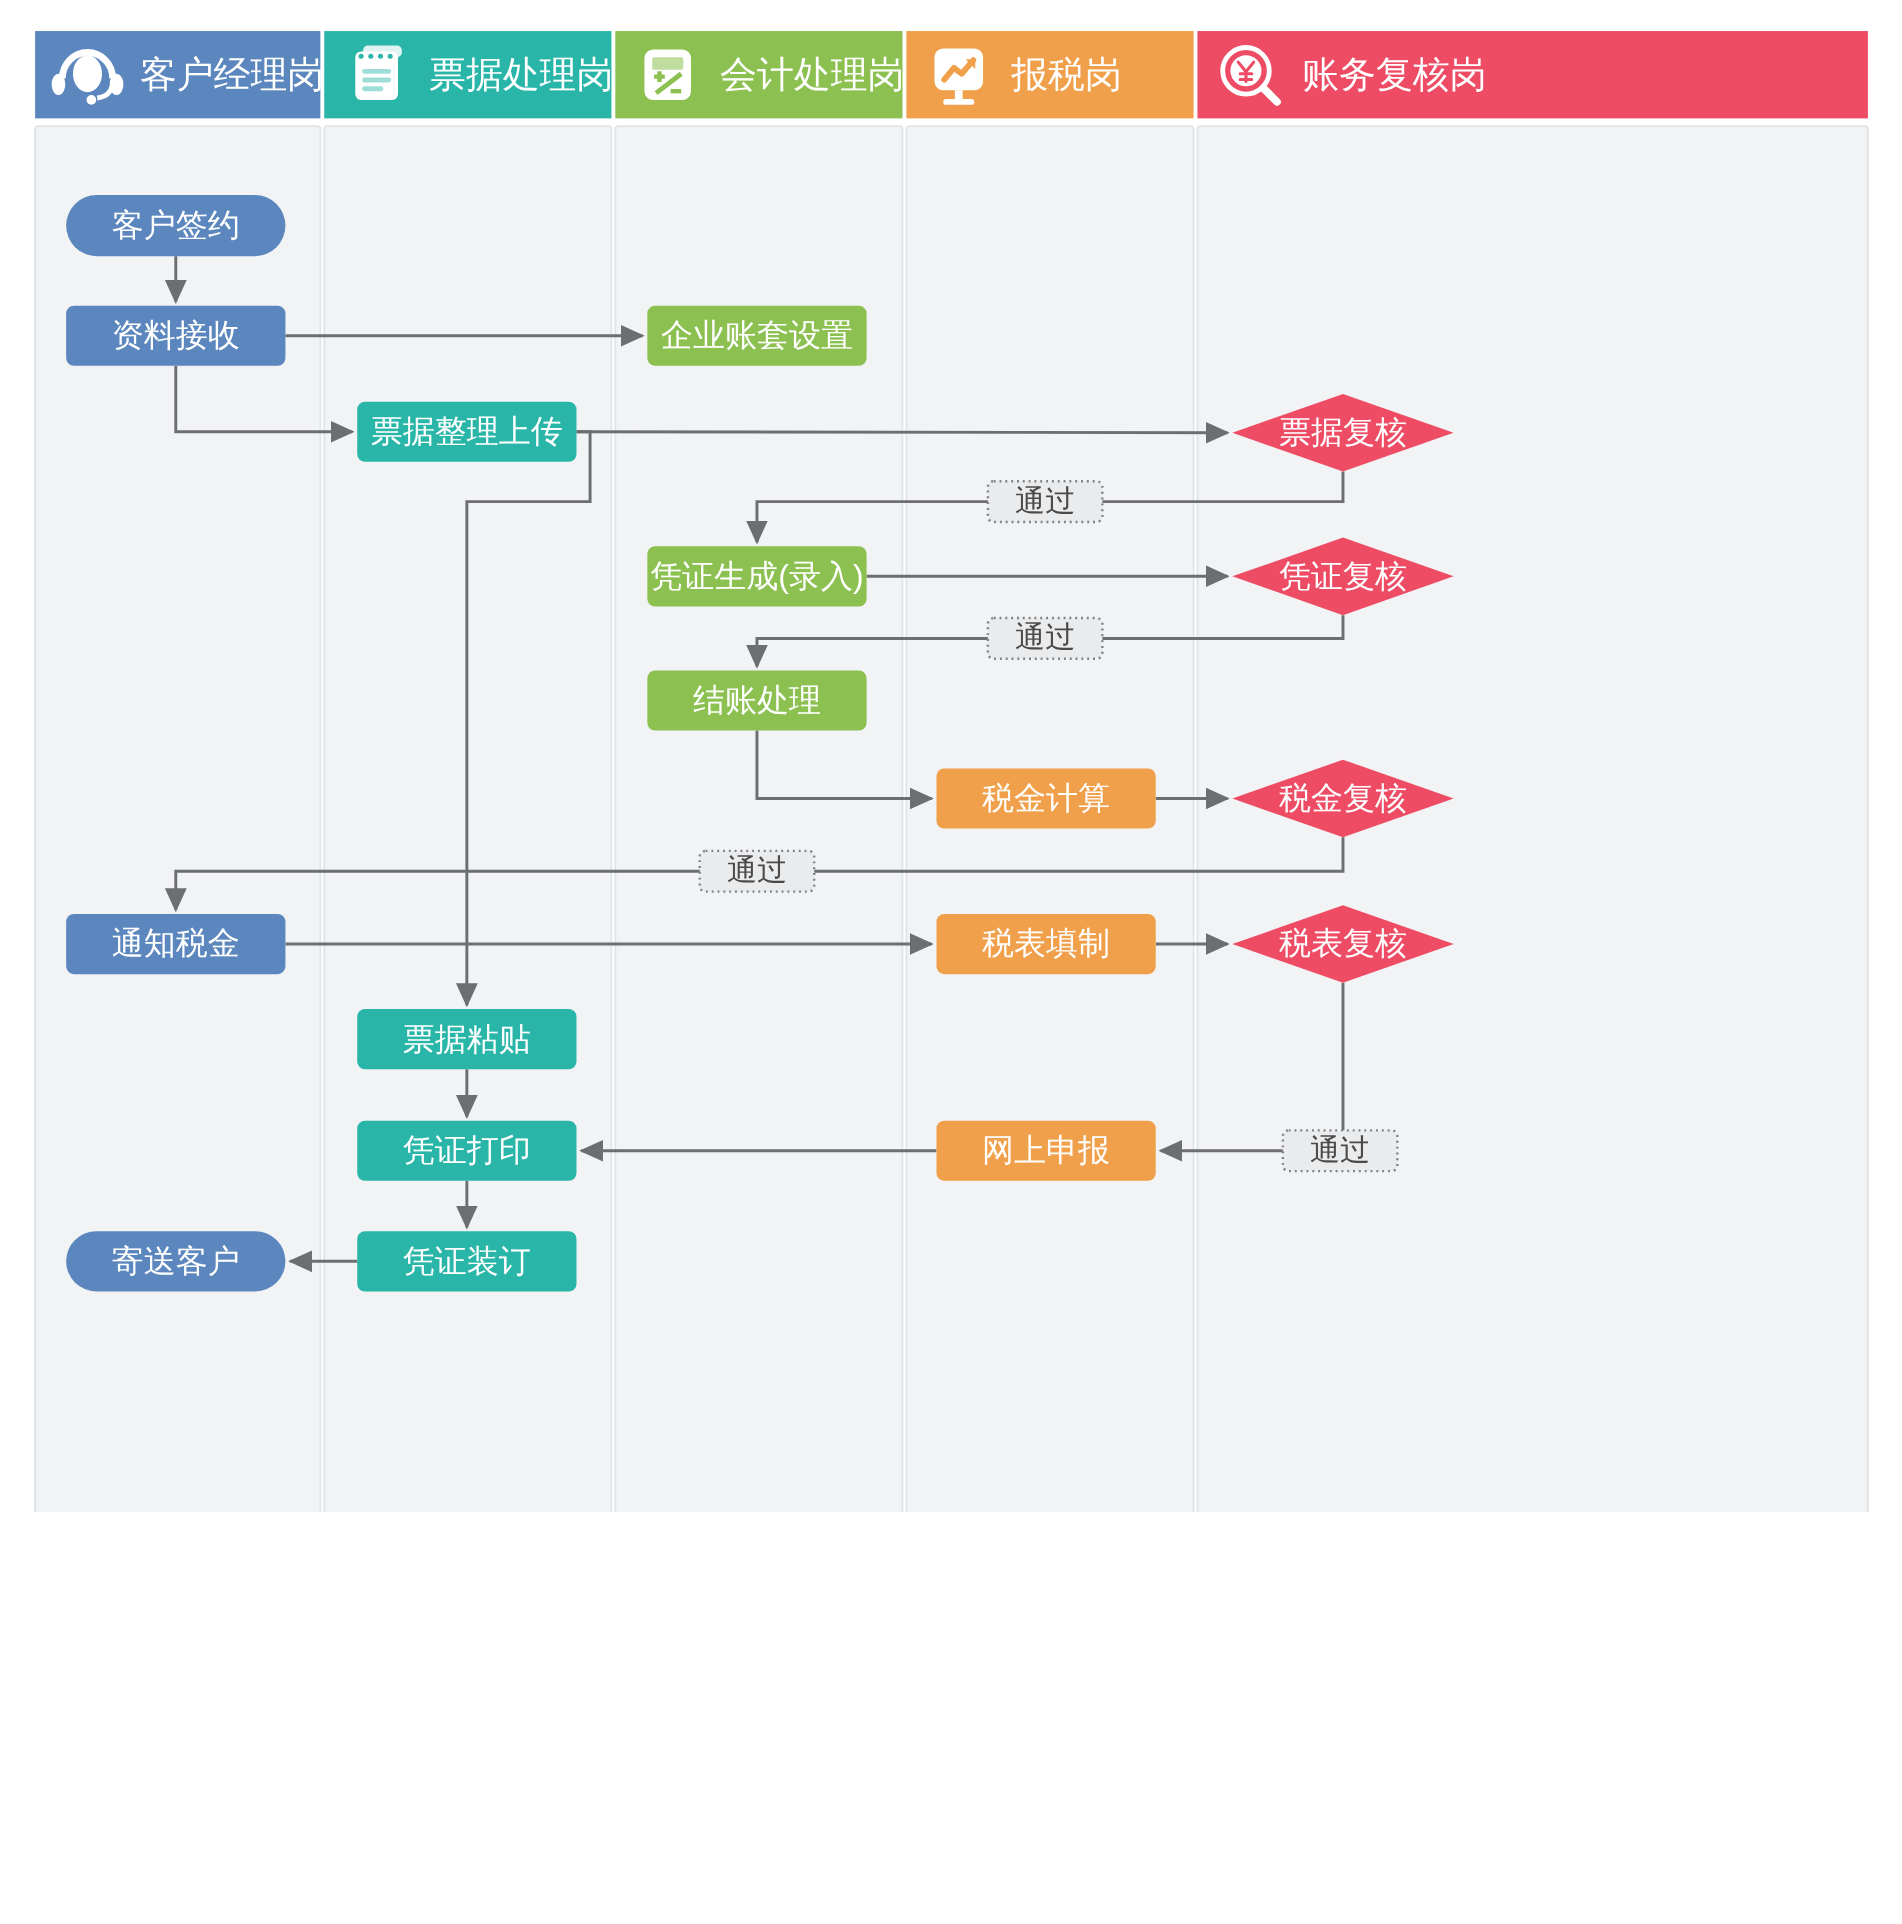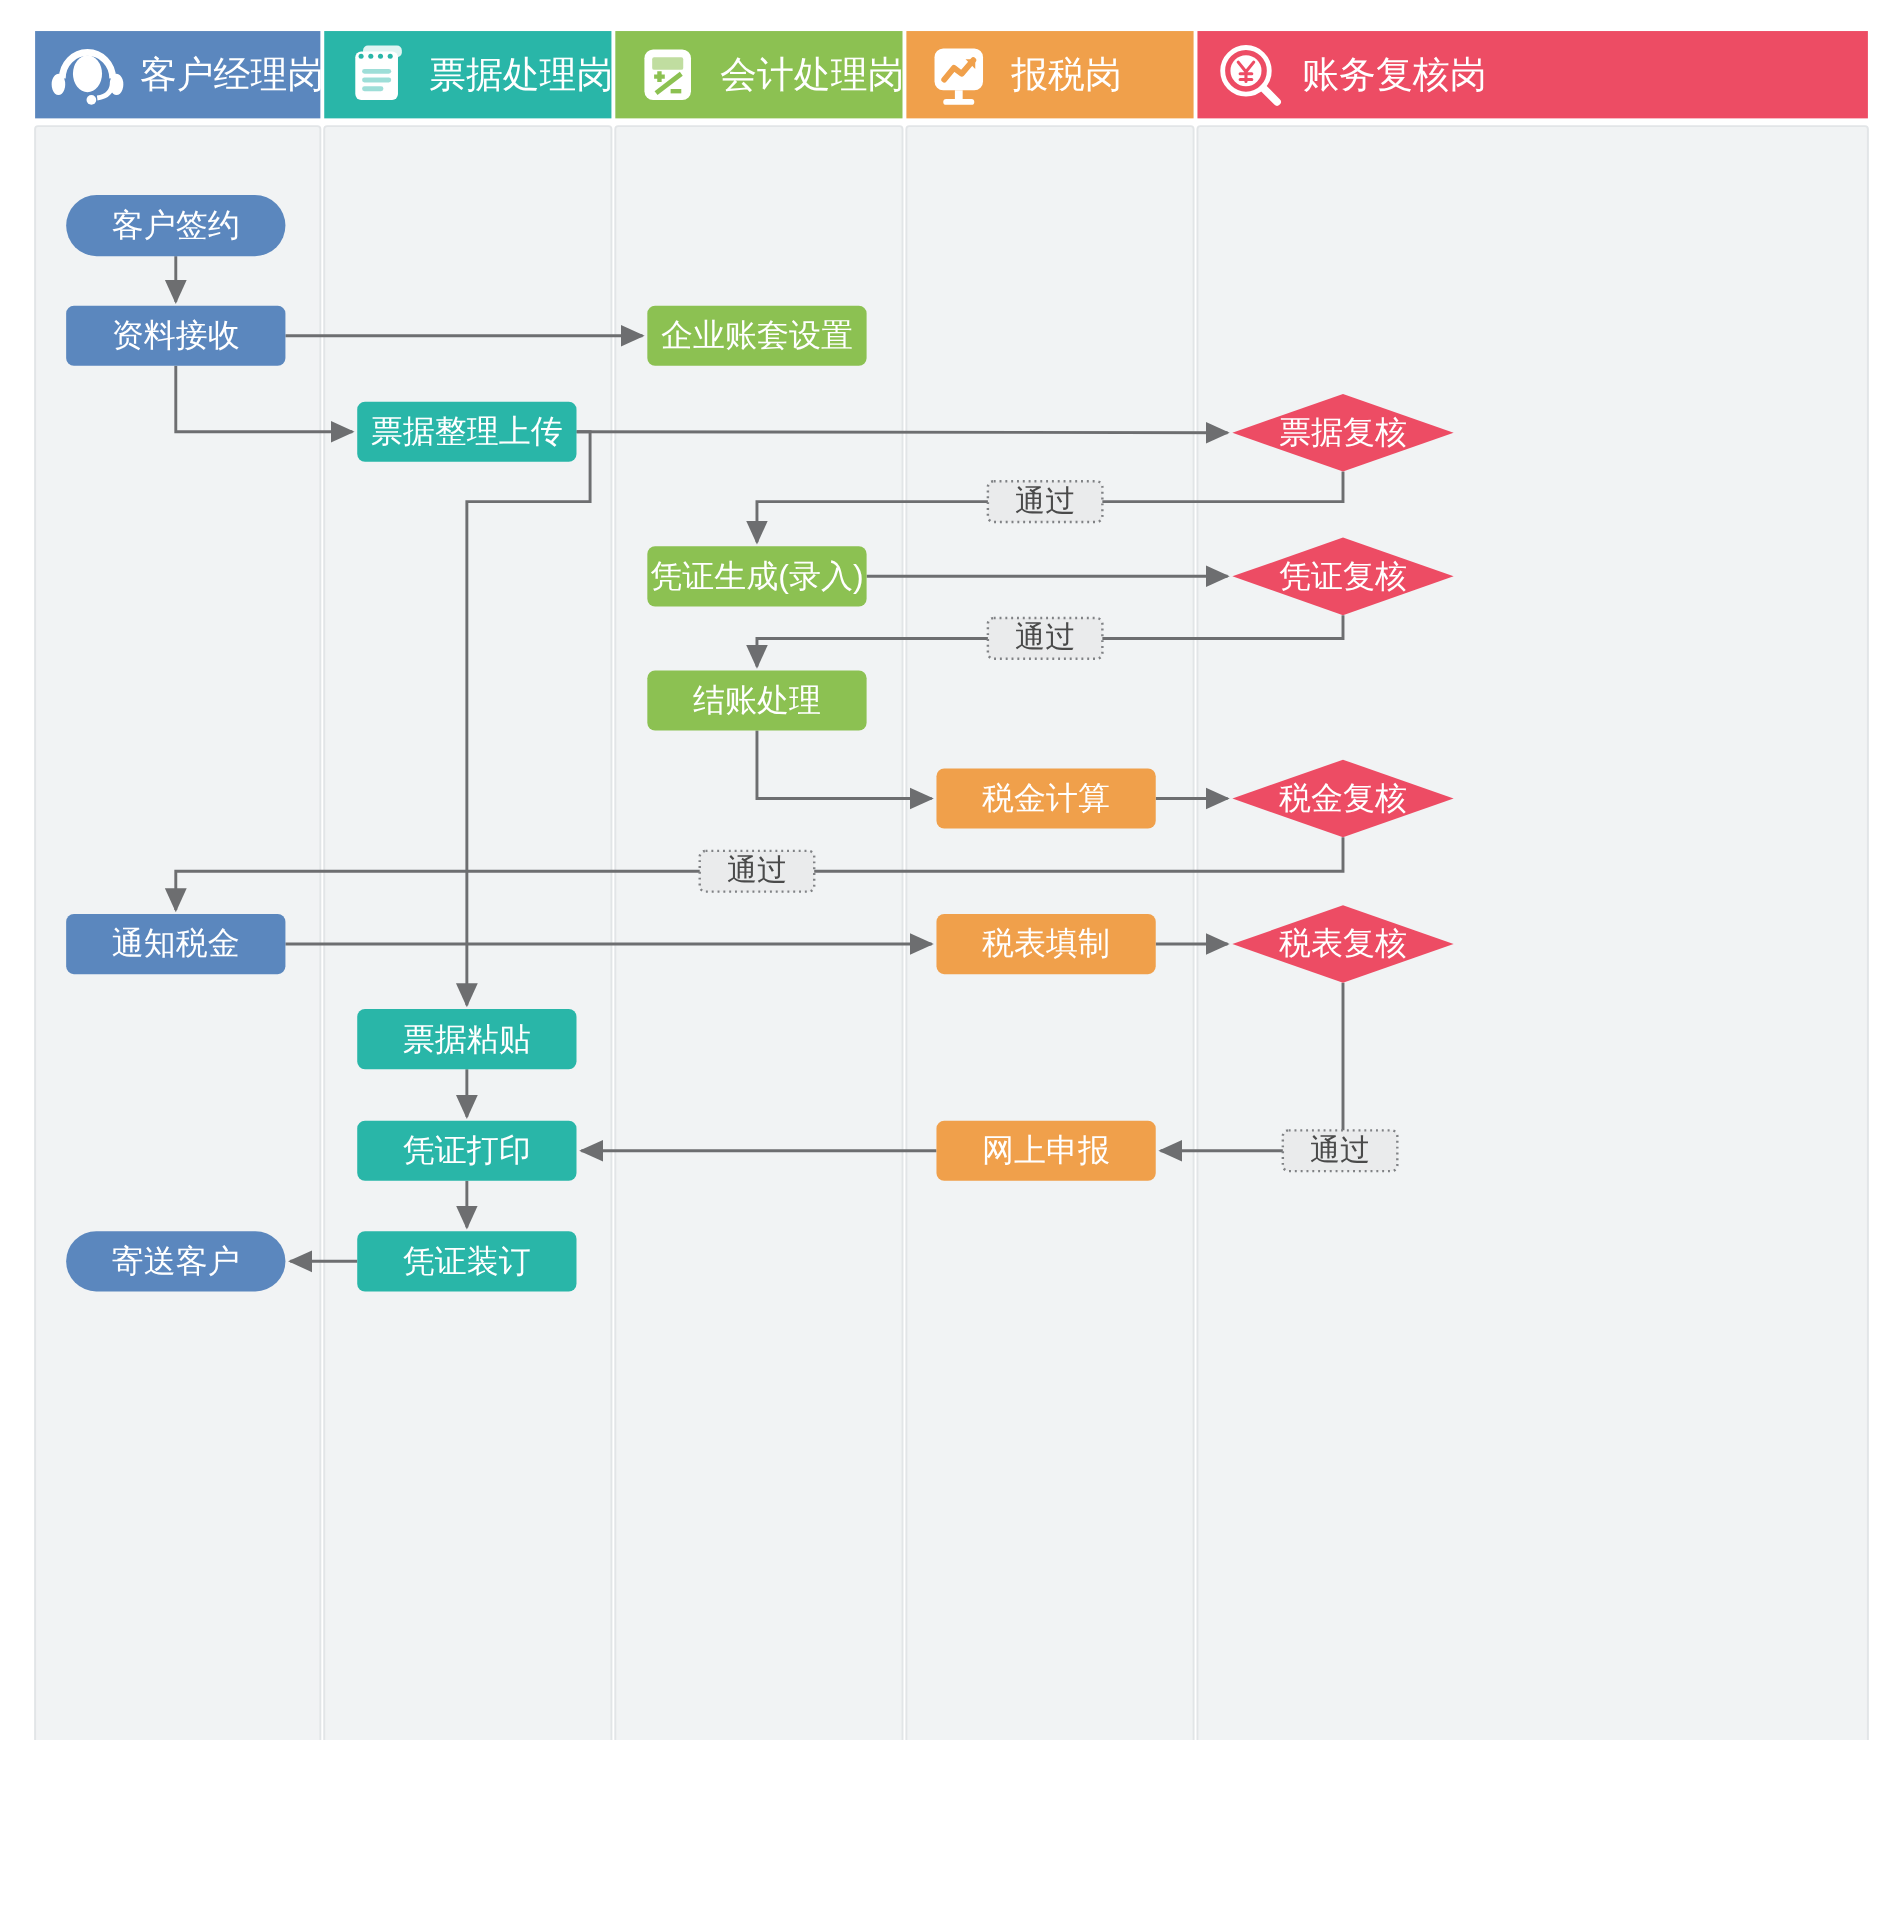--- a/index.html
+++ b/index.html
@@ -1,18 +1,18 @@
 <!DOCTYPE html>
 <html><head>
 <meta charset="utf-8">
 <style>
   * { margin:0; padding:0; box-sizing:border-box; }
   html,body { width:1903px; height:1924px; background:#ffffff; }
   body { font-family:"Liberation Sans","DejaVu Sans",sans-serif; }
-  #stage { position:relative; width:1903px; height:1740px; overflow:hidden; }
+  #stage { position:relative; width:1903px; height:1512px; overflow:hidden; }
   svg.canvas { position:absolute; left:0; top:0; width:1903px; height:1924px; display:block; }
   .lane-body { fill:#f1f3f4; stroke:#e2e5e7; stroke-width:2; }
   .lane-head-txt { fill:#ffffff; font-size:38px; font-family:"Liberation Sans","DejaVu Sans",sans-serif; dominant-baseline:middle; }
   .node-txt { fill:#ffffff; font-size:33px; font-family:"Liberation Sans","DejaVu Sans",sans-serif; text-anchor:middle; dominant-baseline:middle; }
   .edge { fill:none; stroke:#6d6e70; stroke-width:3; }
   .edge-lbl-box { fill:#eaebec; stroke:#808285; stroke-width:2.5; stroke-dasharray:2 4; }
   .edge-lbl-txt { fill:#4a4a4a; font-size:31px; font-family:"Liberation Sans","DejaVu Sans",sans-serif; text-anchor:middle; dominant-baseline:middle; }
 </style>
 </head>
 <body>

